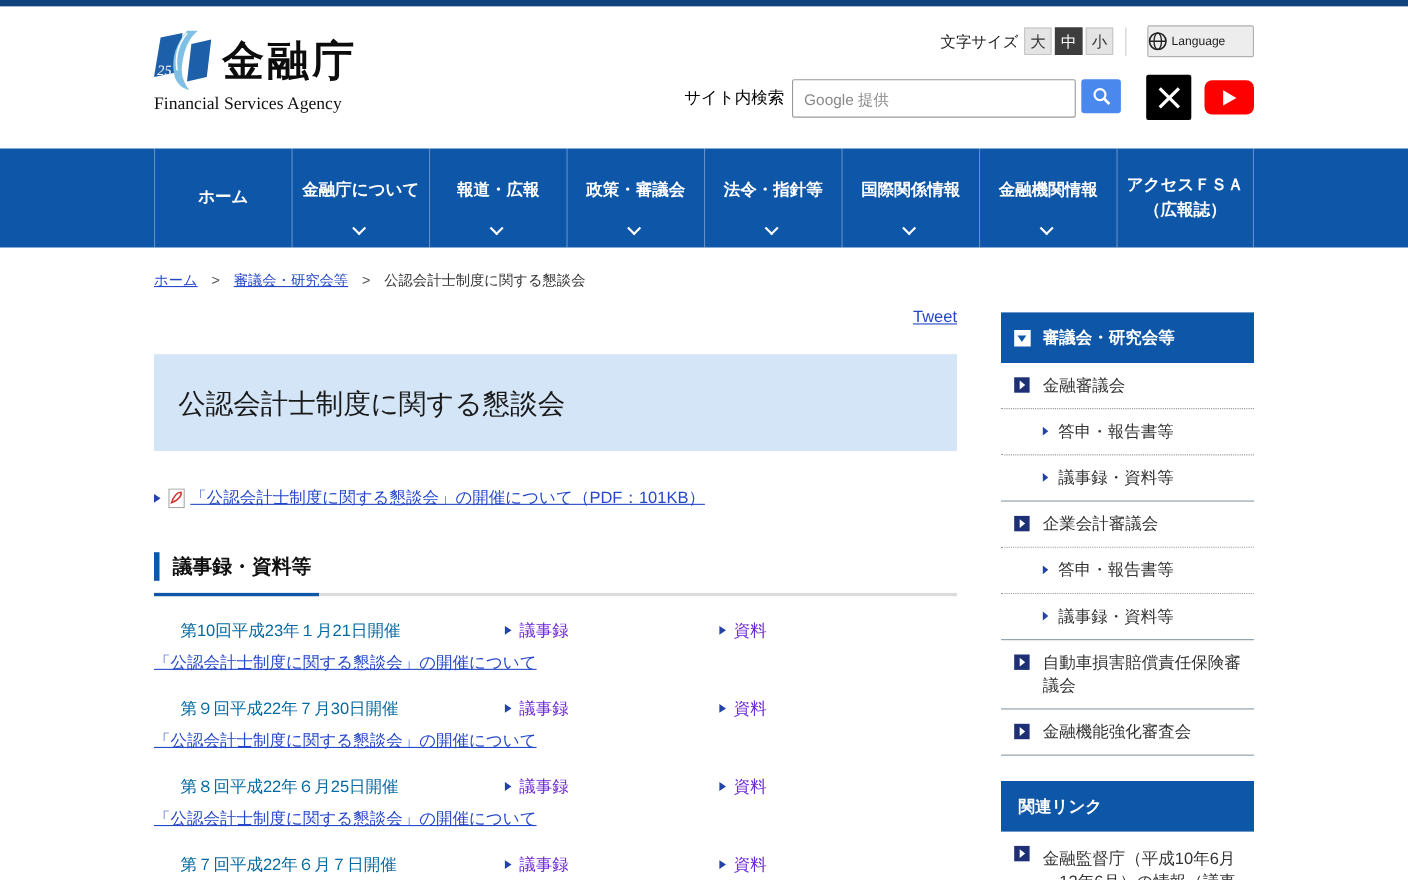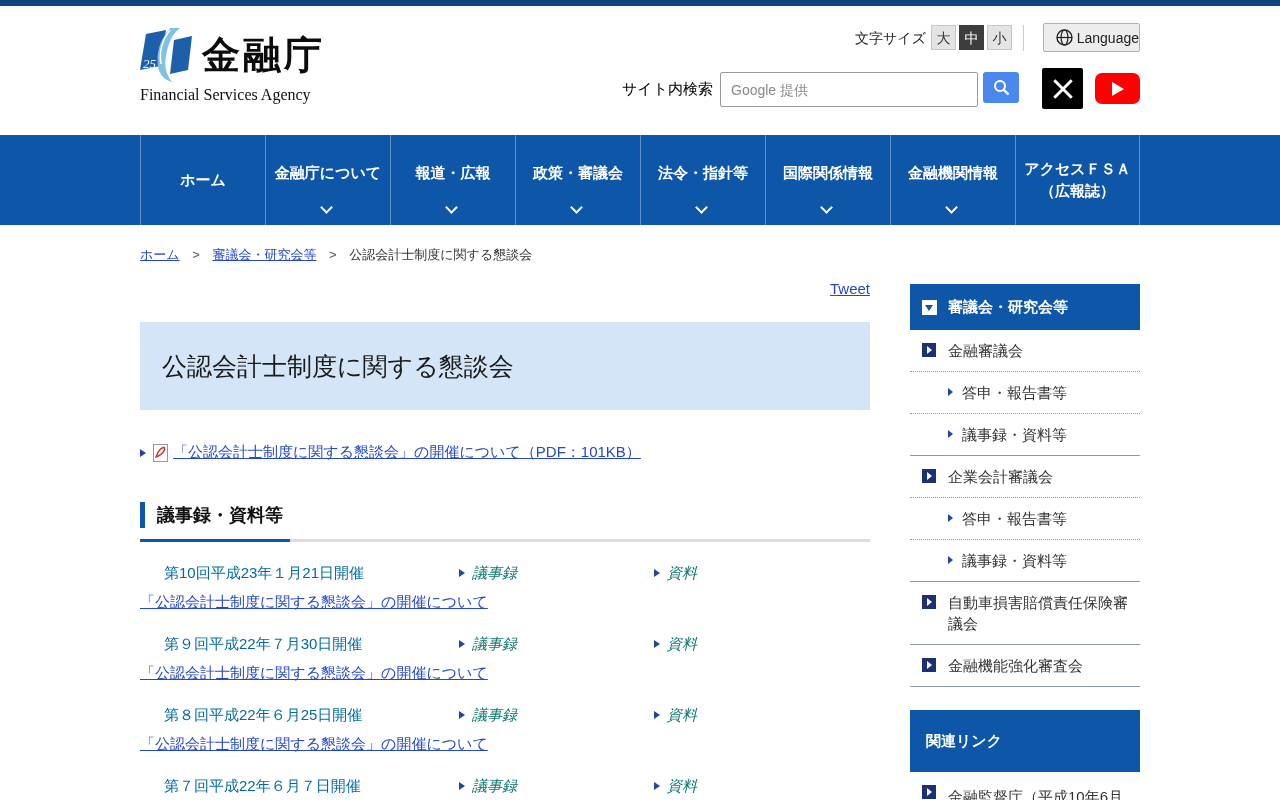--- a/index.html
+++ b/index.html
@@ -17,22 +17,22 @@
   .logo-title { position:absolute; left:62px; top:10px; font-size:38px; font-weight:bold; color:#0c0c0c; letter-spacing:3px; }
   .logo-sub { position:absolute; left:0; top:66px; font-family:"Liberation Serif","DejaVu Serif",serif; font-size:16px; color:#101010; }
 
   .fs-label { position:absolute; left:855px; top:24px; font-size:14px; color:#222; }
   .fs-btn { position:absolute; top:19px; width:25px; height:25px; line-height:25px; text-align:center;
             font-size:14px; background:#e4e4e4; border:1px solid #c6c6c6; color:#333; cursor:pointer; }
   .fs-btn.active { background:#3d3d3d; color:#fff; border-color:#3d3d3d; }
   .fs-large { left:931px; } .fs-medium { left:959px; } .fs-small { left:987px; }
   .hdr-divider { position:absolute; left:1023px; top:19px; width:1px; height:26px; background:#ccc; }
   .lang-btn { position:absolute; left:1043px; top:17px; width:97px; height:29px; background:#ededed;
-              border:1px solid #b0b0b0; border-radius:2px; display:flex; align-items:center; justify-content:flex-end;
-              gap:4px; font-size:14px; color:#222; cursor:pointer; }
+              border:1px solid #b0b0b0; border-radius:2px; display:flex; align-items:center; justify-content:flex-start;
+              gap:4px; font-size:11px; color:#222; cursor:pointer; }
 
   .search-label { position:absolute; left:622px; top:74px; font-size:15px; color:#000000; }
   .search-input { position:absolute; left:720px; top:66px; width:258px; height:35px; border:1px solid #999;
                   border-radius:2px; padding:0 10px; font-size:14px; font-family:inherit; color:#333; }
   .search-input::placeholder { color:#888; }
   .search-btn { position:absolute; left:983px; top:66px; width:36px; height:31px; background:#4a88ee;
                 border:none; border-radius:3px; display:flex; align-items:center; justify-content:center; cursor:pointer; }
   .x-btn { position:absolute; left:1042px; top:62px; width:41px; height:41px; background:#000; border-radius:2px;
            display:flex; align-items:center; justify-content:center; cursor:pointer; }
   .yt-btn { position:absolute; left:1095px; top:67px; width:45px; height:31px; background:#fe0000; border-radius:7px;
@@ -67,41 +67,41 @@
 
   .section-head { margin-top:40px; font-size:18px; font-weight:bold; color:#111;
                   border-left:5px solid #0e56a8; padding-left:12px; line-height:26px; }
   .section-rule { position:relative; margin-top:11px; height:3px; background:#dcdcdc; }
   .section-rule::before { content:''; position:absolute; left:0; top:0; width:150px; height:3px; background:#0e56a8; }
 
   .meetings { margin-top:18px; }
   .meeting-row { display:flex; align-items:center; height:26px; font-size:15px; }
   .m-date { width:295px; color:#0369a1;margin-left:24px; }
   .m-cell { width:195px; display:flex; align-items:center; }
-  .m-cell a { color:#0f766e; text-decoration:none; cursor:pointer;font-style:italic; }
+  .m-cell a { color:#6d28d9; text-decoration:none; cursor:pointer; }
   .meeting-notice { margin-top:7px; margin-bottom:19px; font-size:15px; }
   .meeting-notice a { color:#2547c9; text-decoration:underline; cursor:pointer; }
 
   
   .sidebar { position:absolute; left:910px; top:284px; width:230px; }
   .sb-header { height:46px; background:#0e56a8; color:#fff; font-size:15px; font-weight:bold;
                display:flex; align-items:center; padding-left:12px; gap:11px; cursor:pointer; }
   .sb-hicon { width:15px; height:15px; background:#fff; position:relative; flex:none; }
   .sb-hicon::after { content:''; position:absolute; left:3px; top:5px; width:0; height:0;
                      border-top:6px solid #0e56a8; border-left:4.5px solid transparent; border-right:4.5px solid transparent; }
   .sb-item { position:relative; font-size:15px; color:#333; line-height:21px;
              padding:10px 4px 10px 38px; border-bottom:1px dotted #999; cursor:pointer; }
   .sb-item.solid { border-bottom:1px solid #8c9aa6; }
   .sb-sq { position:absolute; left:12px; top:13px; width:14px; height:14px; background:#1d3076; }
   .sb-sq::after { content:''; position:absolute; left:5px; top:3px; width:0; height:0;
                   border-left:5px solid #fff; border-top:4px solid transparent; border-bottom:4px solid transparent; }
   .sb-item.l2 { padding-left:52px; }
   .sb-tri { position:absolute; left:38px; top:16px; width:0; height:0;
             border-left:5px solid #2343a5; border-top:4px solid transparent; border-bottom:4px solid transparent; }
-  .sb-related-header { margin-top:23px; height:62px; background:#0e56a8; color:#fff; font-size:15px; font-weight:bold;
+  .sb-related-header { margin-top:23px; height:46px; background:#0e56a8; color:#fff; font-size:15px; font-weight:bold;
                        display:flex; align-items:center; padding-left:16px; }
   .sb-item.related { border-bottom:none; padding-top:14px; }
 </style>
 </head>
 <body>
 
 <div class="page">
   <div class="topbar"></div>
 
   <div class="header">

